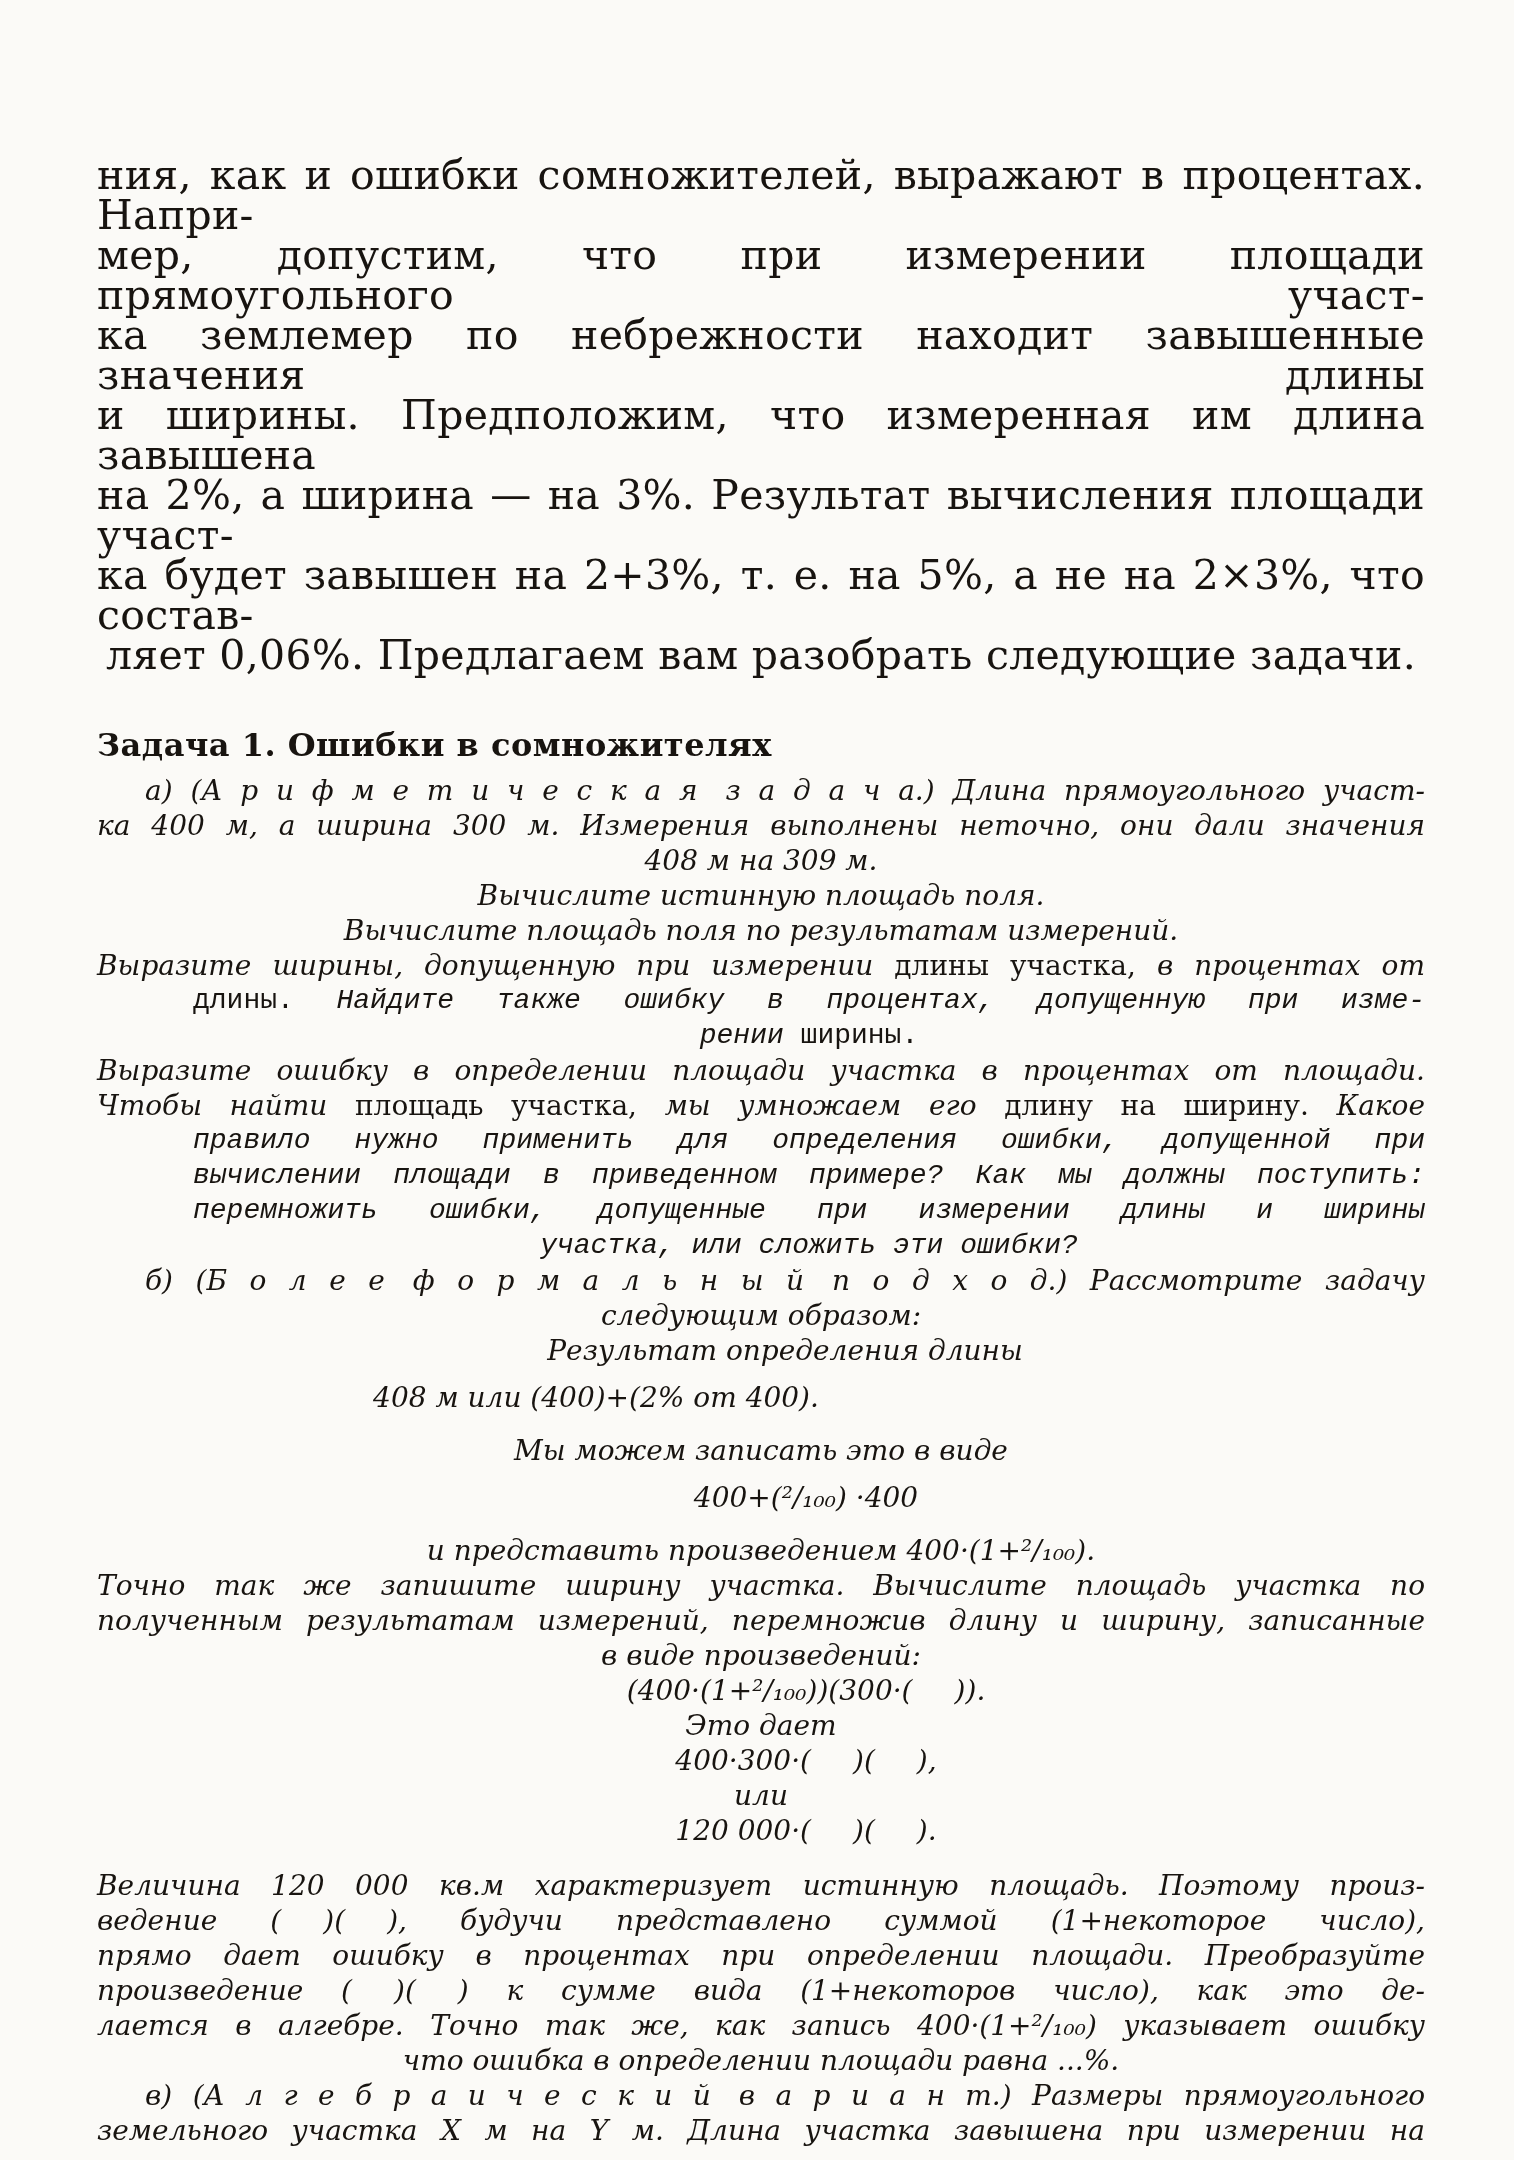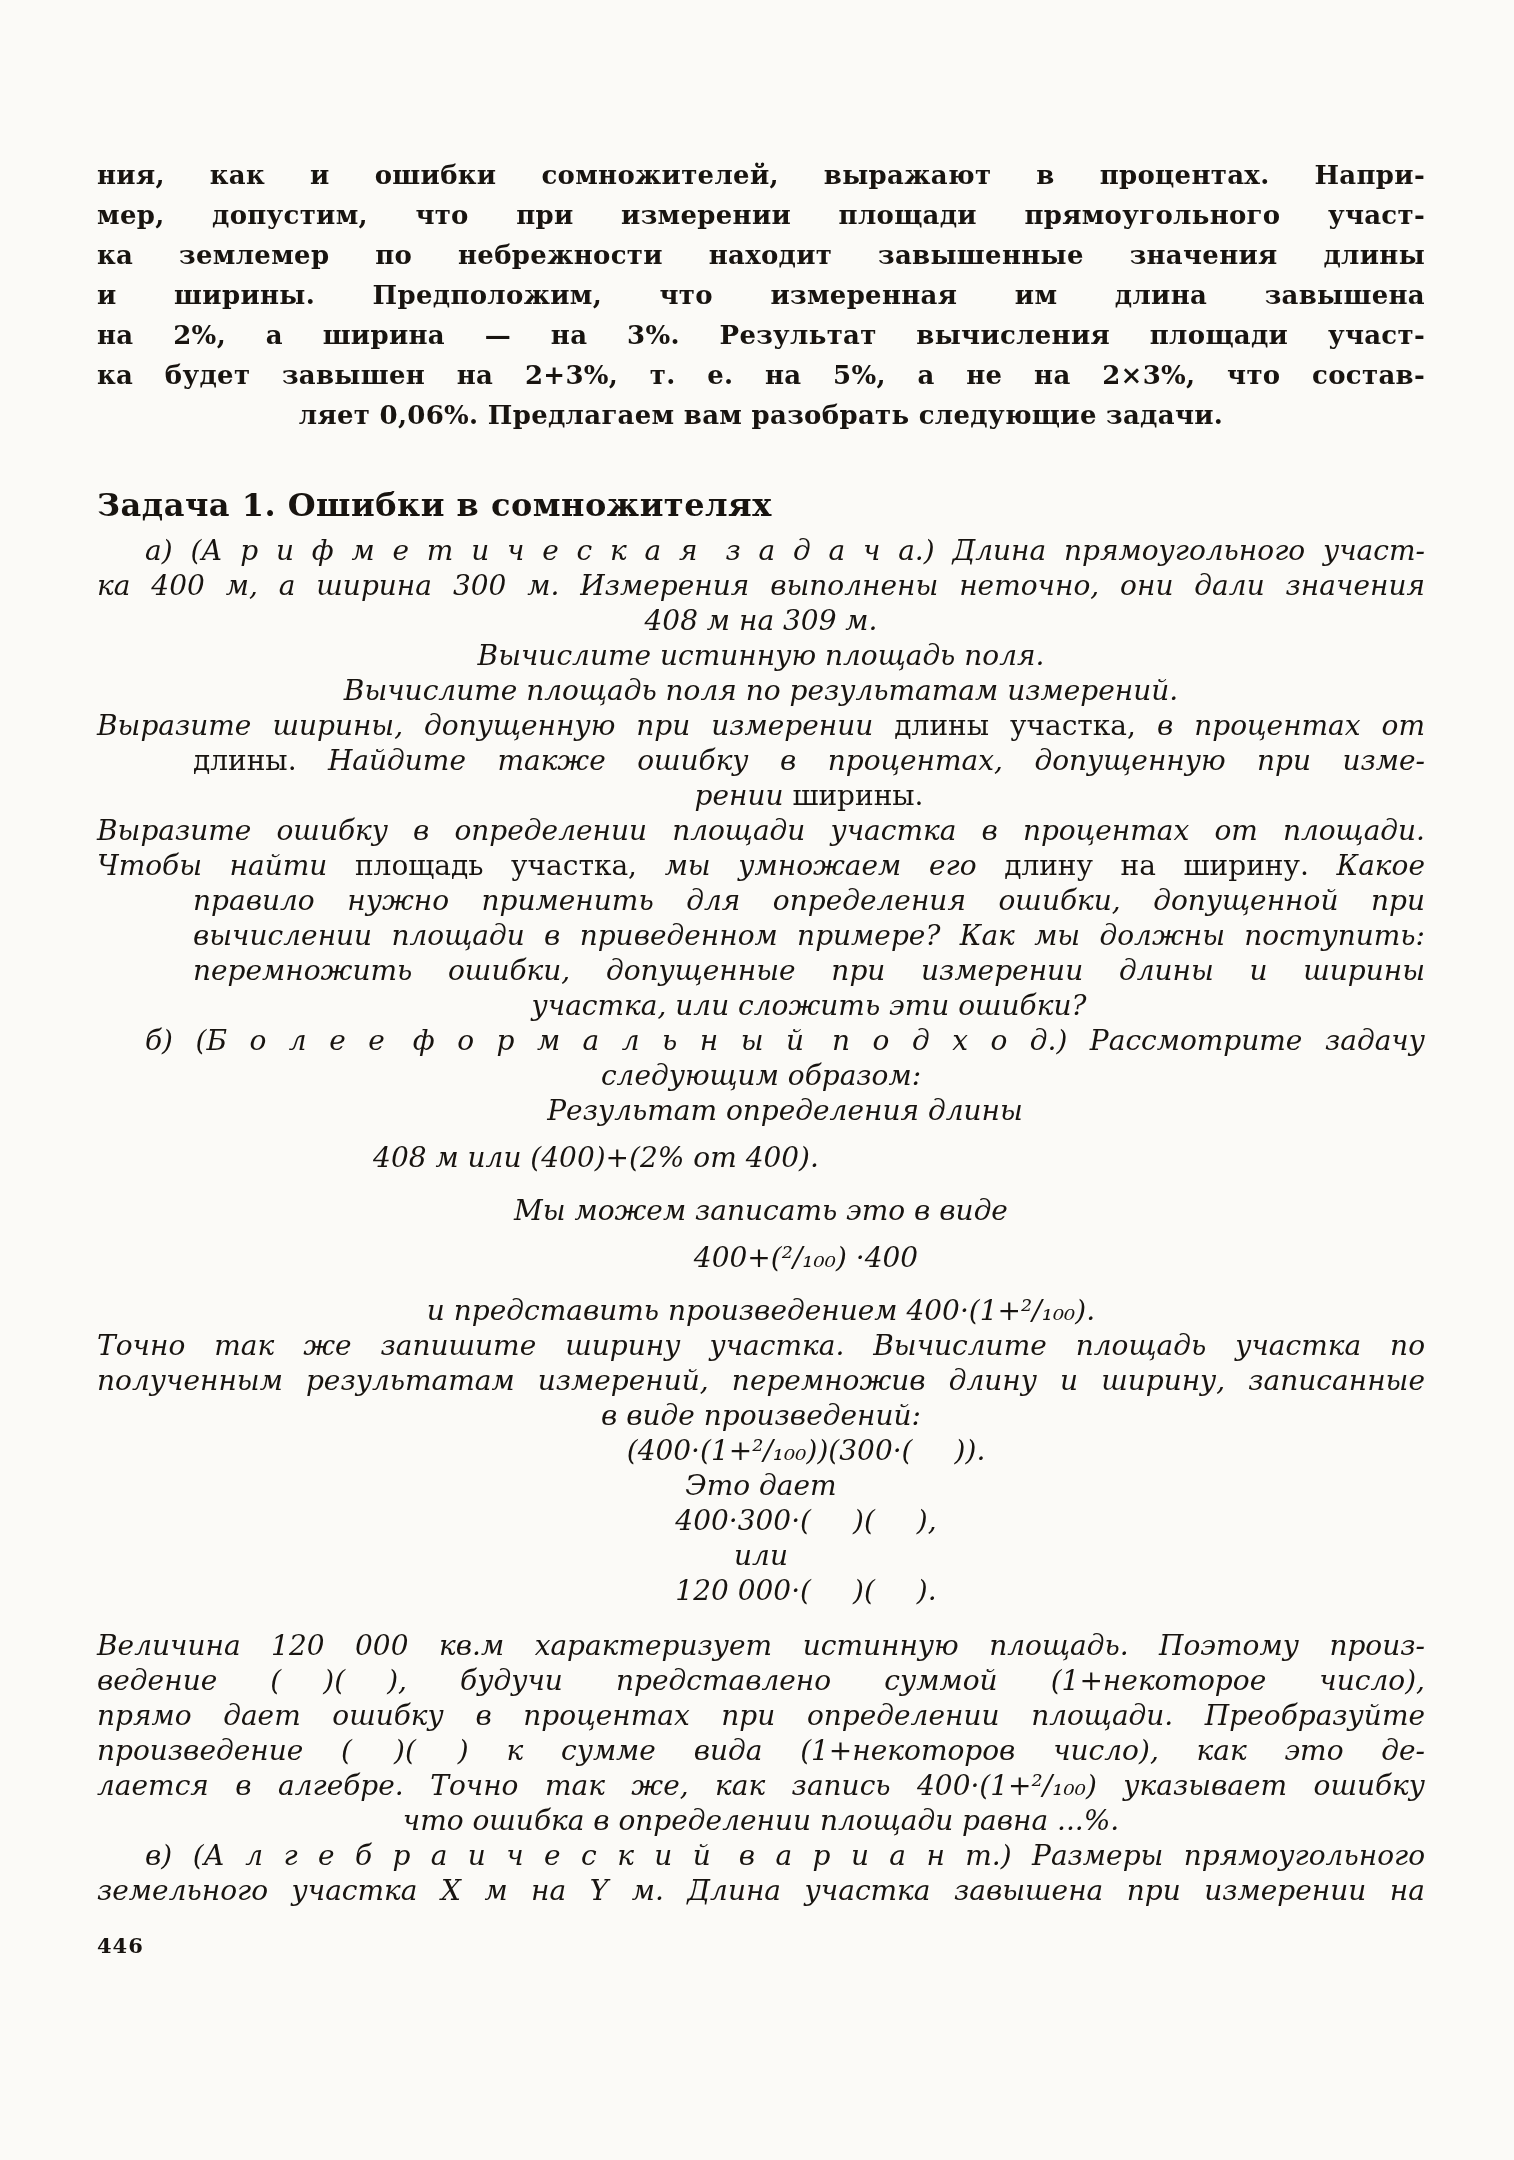--- a/index.html
+++ b/index.html
@@ -22,31 +22,31 @@
   .line {
     font-style: italic;
     font-size: 28px;
     line-height: 35px;
     white-space: nowrap;
     white-space: normal;
     text-align: center;
   }
   .intro-line {
     font-style: normal;
-    font-weight: 700;
-    font-size: 26px;
+    font-weight: 400;
+    font-size: 41px;
     line-height: 40px;
     letter-spacing: 0.3px;
   }
   .j {
     text-align: justify;
     text-align-last: justify;
   }
   .ind1 { padding-left: 48px; }
-  .ind2 { padding-left: 96px; }
+  .ind2 { padding-left: 96px; font-family: Liberation Mono, monospace; }
   .rm { font-style: normal; }
   .formula {
     text-align: right;
     text-align-last: center;
     padding-left: 90px;
   }
   .formula.f1 {
     padding-left: 0;
     padding-right: 330px;
   }

